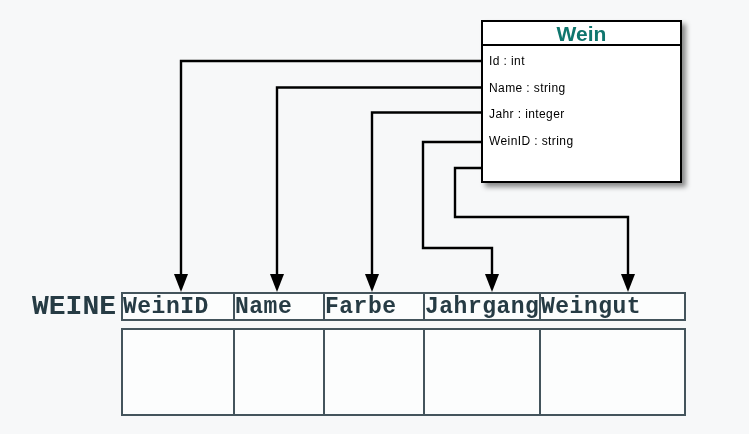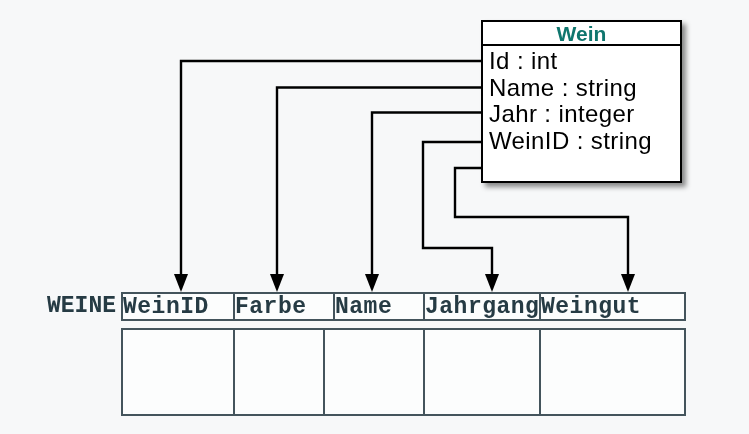--- a/index.html
+++ b/index.html
@@ -26,30 +26,30 @@
     border:2px solid var(--color-box_border);
     box-shadow:4px 4px 5px rgba(0,0,0,0.45);
   }
   .class-title{
     height:24px;line-height:24px;text-align:center;
     font-size:21px;font-weight:bold;color:#0f766e;
     border-bottom:2px solid var(--color-box_border);
   }
   .class-attrs{padding:2px 0 0 6px;}
   .attr-row{
-    height:26.5px;line-height:26.5px;font-size:24px;color:#000;
+    height:26.5px;line-height:26.5px;font-size:12px;color:#000;
     letter-spacing:0.4px;white-space:nowrap;
   }
 
   
   .table-label{
     position:absolute;left:30px;top:292px;width:86px;height:29px;
     line-height:29px;text-align:right;
     font-family:"Liberation Mono","DejaVu Sans Mono",monospace;
-    font-weight:bold;font-size:23px;color:var(--color-table_text);
+    font-weight:bold;font-size:28px;color:var(--color-table_text);
   }
   .db-table{position:absolute;left:121px;top:292px;width:583px;}
   .row{display:flex;}
   .row.body{margin-top:7px;}
   .th,.td{
     flex:0 0 auto;background:var(--color-cell_fill);
     border:2px solid var(--color-table_border);
     margin-left:-2px;
   }
   .th:first-child,.td:first-child{margin-left:0;}
@@ -92,22 +92,22 @@
       <div class="attr-row">Jahr : integer</div>
       <div class="attr-row">WeinID : string</div>
     </div>
   </div>
 
   <div class="table-label">WEINE</div>
 
   <div class="db-table">
     <div class="row header">
       <div class="th w1">WeinID</div>
+      <div class="th w2">Name</div>
       <div class="th w3">Farbe</div>
-      <div class="th w2">Name</div>
       <div class="th w4">Jahrgang</div>
       <div class="th w5">Weingut</div>
     </div>
     <div class="row body">
       <div class="td w1"></div>
       <div class="td w2"></div>
       <div class="td w3"></div>
       <div class="td w4"></div>
       <div class="td w5"></div>
     </div>

